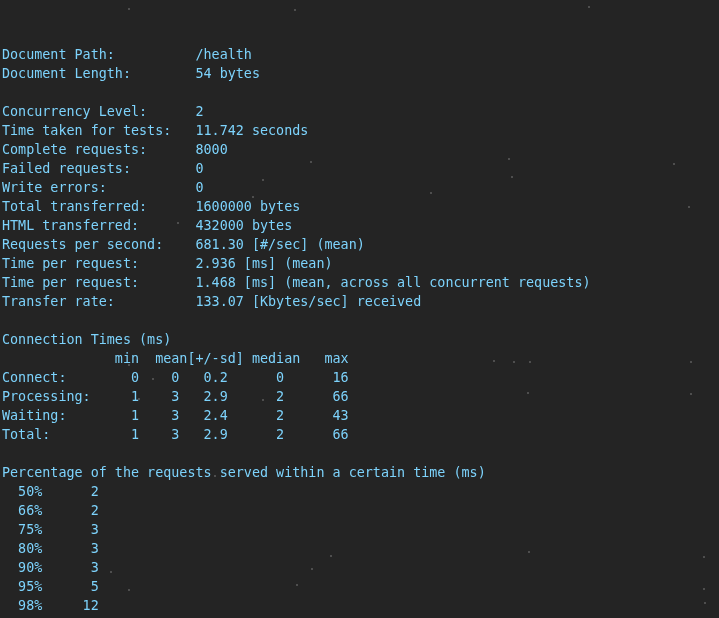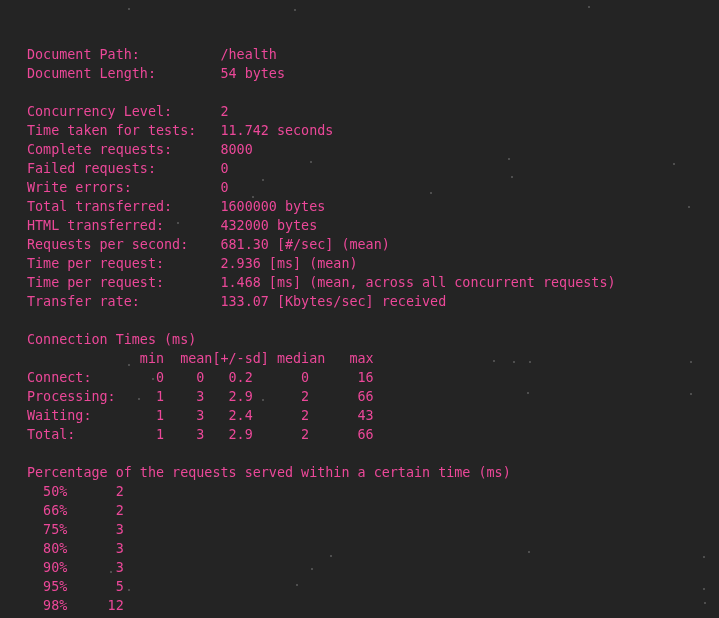--- a/index.html
+++ b/index.html
@@ -14,29 +14,28 @@
     overflow: hidden;
     position: relative;
     font-family: "DejaVu Sans Mono", "Liberation Mono", monospace;
   }
 
   
   #terminal {
     position: absolute;
     inset: 0;
     background: #242424;
-    color: #ec4899;
+    color: #7dd3fc;
     font-family: "DejaVu Sans Mono", "Liberation Mono", monospace;
     font-size: 13.4px;
     line-height: 19px;
     letter-spacing: 0px;
     padding: 7px 0 0 2px;
     box-sizing: border-box;
     white-space: pre;
-    margin-left: 25px;
     -webkit-font-smoothing: antialiased;
   }
 
   .line {
     height: 19px;
     white-space: pre;
     font-family: "DejaVu Sans Mono", "Liberation Mono", monospace;
   }
   .line.blank {
     height: 19px;

